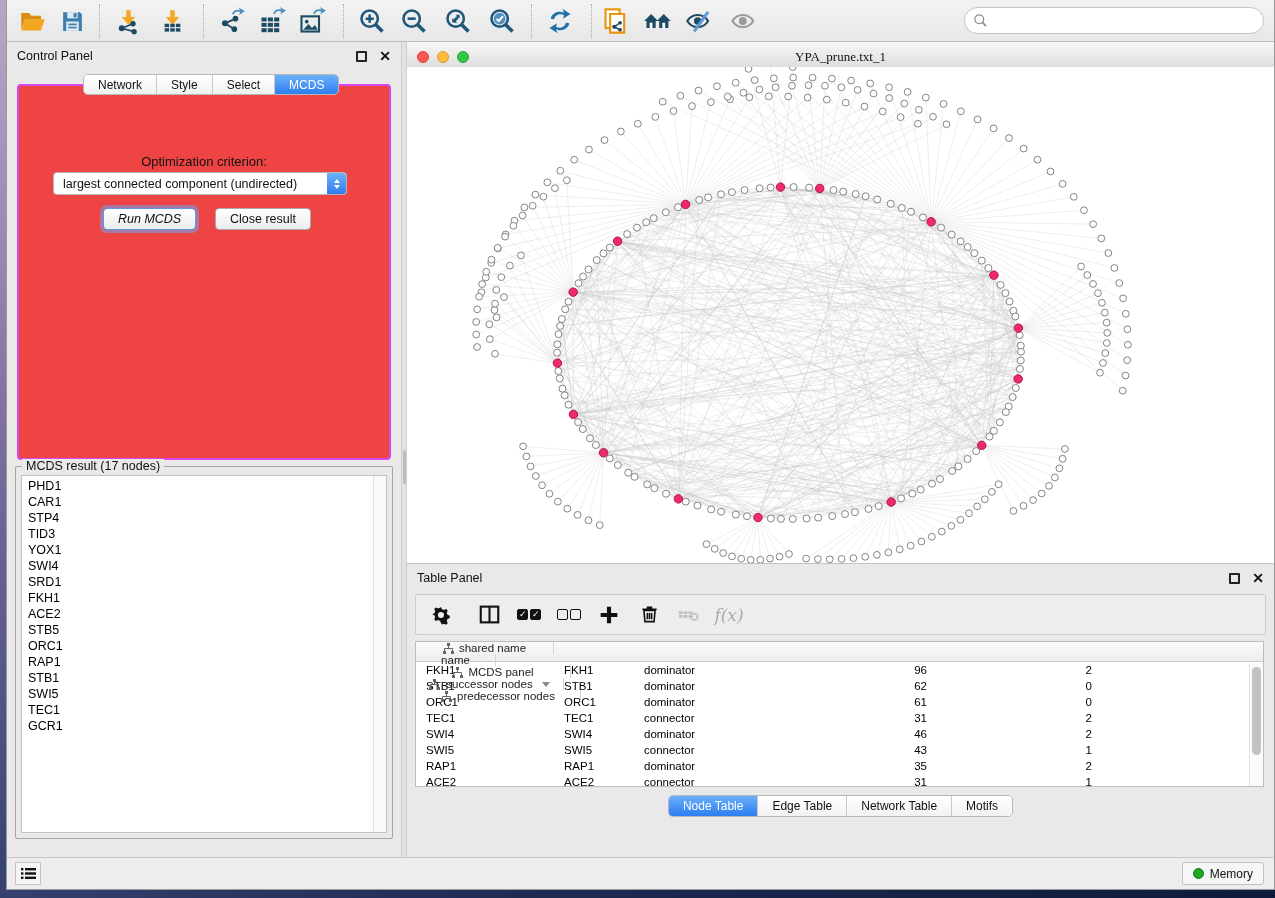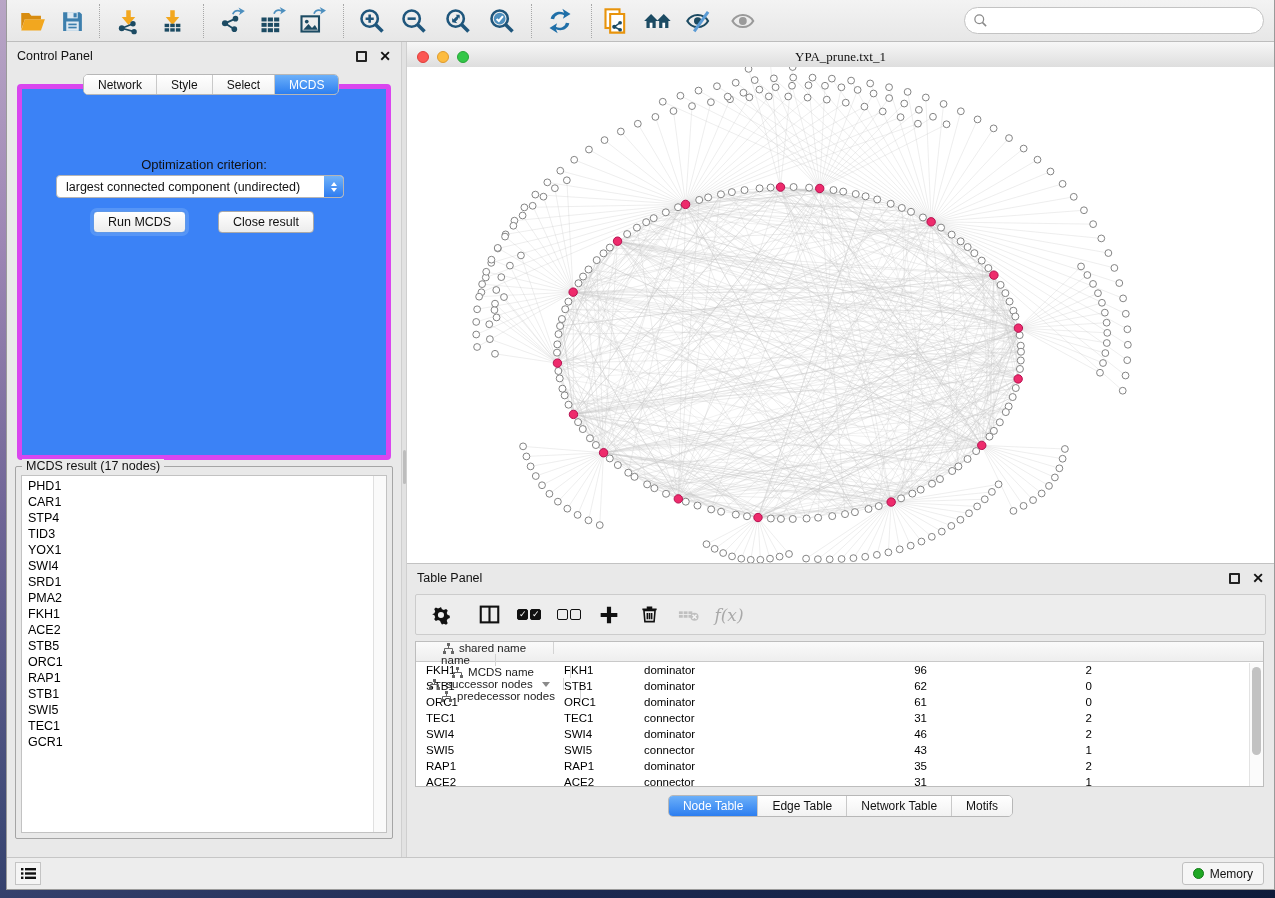--- a/index.html
+++ b/index.html
@@ -31,30 +31,30 @@
   .panel-titlebar { position:absolute; left:0; right:0; top:0; height:28px; display:flex; align-items:center; padding:0 10px; font-size:12.5px; color:#111; }
   .panel-titlebar .sp { flex:1; }
   .win-float { width:11px; height:11px; border:2px solid #222; border-radius:1px; margin-right:12px; }
   .win-close { font-size:14px; font-weight:bold; color:#111; line-height:11px; }
 
   #cp-tabs { position:absolute; left:76px; top:32px; height:21px; display:flex; border:1px solid #b7b7b7; border-radius:5px; overflow:hidden; background:#fff; z-index:3; }
   .seg-tab { padding:0 14px; display:flex; align-items:center; font-size:12px; background:linear-gradient(#ffffff,#f2f2f2); border-right:1px solid #c9c9c9; color:#111; }
   .seg-tab:last-child { border-right:none; }
   .seg-tab.sel { background:linear-gradient(#6cb0f9,#2c7ef0); color:#fff; }
 
-  #cp-body { position:absolute; left:10px; right:10px; top:42px; height:376px; border:5px solid #d946ef; border-radius:4px; background:#3b82f6; }
+  #cp-body { position:absolute; left:10px; right:10px; top:42px; height:376px; border:2px solid #d946ef; border-radius:4px; background:#ef4444; }
   #opt-label { position:absolute; left:0; right:0; top:68px; text-align:center; font-size:13px; }
   #criterion { position:absolute; left:34px; right:42px; top:86px; height:23px; background:#fff; border:1px solid #b5b5b5; border-radius:4px; display:flex; align-items:center; }
   #criterion .val { flex:1; padding-left:9px; font-size:12.5px; white-space:nowrap; overflow:hidden; }
   #criterion .stepper { width:19px; height:100%; border-radius:0 3px 3px 0; background:linear-gradient(#6fb2fa,#2e7cf0); display:flex; flex-direction:column; align-items:center; justify-content:center; gap:2px; }
   .chev { width:0; height:0; border-left:3.5px solid transparent; border-right:3.5px solid transparent; }
   .chev.up { border-bottom:4px solid #fff; }
   .chev.dn { border-top:4px solid #fff; }
   .mac-btn { position:absolute; top:122px; height:22px; background:linear-gradient(#ffffff,#ececec); border:1px solid #a9a9a9; border-radius:4px; font-size:12.5px; font-family:"Liberation Sans",sans-serif; padding:0 14px; color:#111; }
-  #run-btn { left:71px; box-shadow:0 0 0 3px rgba(110,165,245,.55); border-color:#5f98e8; }
+  #run-btn { left:84px; box-shadow:0 0 0 3px rgba(110,165,245,.55); border-color:#5f98e8;font-style:italic; }
   #closepanel-btn { left:196px; }
 
   #mcds-fieldset { position:absolute; left:8px; right:8px; top:424px; bottom:18px; border:1px solid #a5a5a5; border-radius:2px; }
   #mcds-legend { position:absolute; top:-8px; left:6px; background:#e9e9e9; padding:0 4px; font-size:12.5px; }
   #mcds-list { position:absolute; left:5px; right:5px; top:8px; bottom:5px; background:#fff; border:1px solid #c2c2c2; overflow:hidden; }
   #mcds-list ul { list-style:none; padding:2px 0 0 6px; }
   #mcds-list li { font-size:12.5px; line-height:16px; color:#000; }
   #mcds-scroll { position:absolute; right:0; top:0; bottom:0; width:13px; background:#fafafa; border-left:1px solid #e0e0e0; }
 
   
@@ -285,21 +285,20 @@
       <div id="mcds-legend">MCDS result (17 nodes)</div>
       <div id="mcds-list">
         <ul>
             <li>PHD1</li>
             <li>CAR1</li>
             <li>STP4</li>
             <li>TID3</li>
             <li>YOX1</li>
             <li>SWI4</li>
             <li>SRD1</li>
-            <li>PMA2</li>
             <li>FKH1</li>
             <li>ACE2</li>
             <li>STB5</li>
             <li>ORC1</li>
             <li>RAP1</li>
             <li>STB1</li>
             <li>SWI5</li>
             <li>TEC1</li>
             <li>GCR1</li>
           </ul>
@@ -1350,21 +1349,21 @@
           <div class="th" style="width: 80px;">
             <span>name</span>
           </div>
           <div class="th" style="width: 155px;">
             <svg width="11" height="11" viewBox="0 0 11 11">
               <rect x="4" y="0" width="3" height="3" fill="#666"></rect>
               <path stroke="#666" stroke-width="1" fill="none" d="M5.5 3 V5.5 M1.5 8 V5.5 H9.5 V8"></path>
               <rect x="0" y="8" width="3" height="3" fill="#666"></rect>
               <rect x="8" y="8" width="3" height="3" fill="#666"></rect>
             </svg>
-            <span>MCDS name</span>
+            <span>MCDS panel</span>
           </div>
           <div class="th" style="width: 148px; gap: 6px;">
             <svg width="11" height="11" viewBox="0 0 11 11">
               <rect x="4" y="0" width="3" height="3" fill="#666"></rect>
               <path stroke="#666" stroke-width="1" fill="none" d="M5.5 3 V5.5 M1.5 8 V5.5 H9.5 V8"></path>
               <rect x="0" y="8" width="3" height="3" fill="#666"></rect>
               <rect x="8" y="8" width="3" height="3" fill="#666"></rect>
             </svg>
             <span>successor nodes</span>
             <span class="sortchev"></span>

